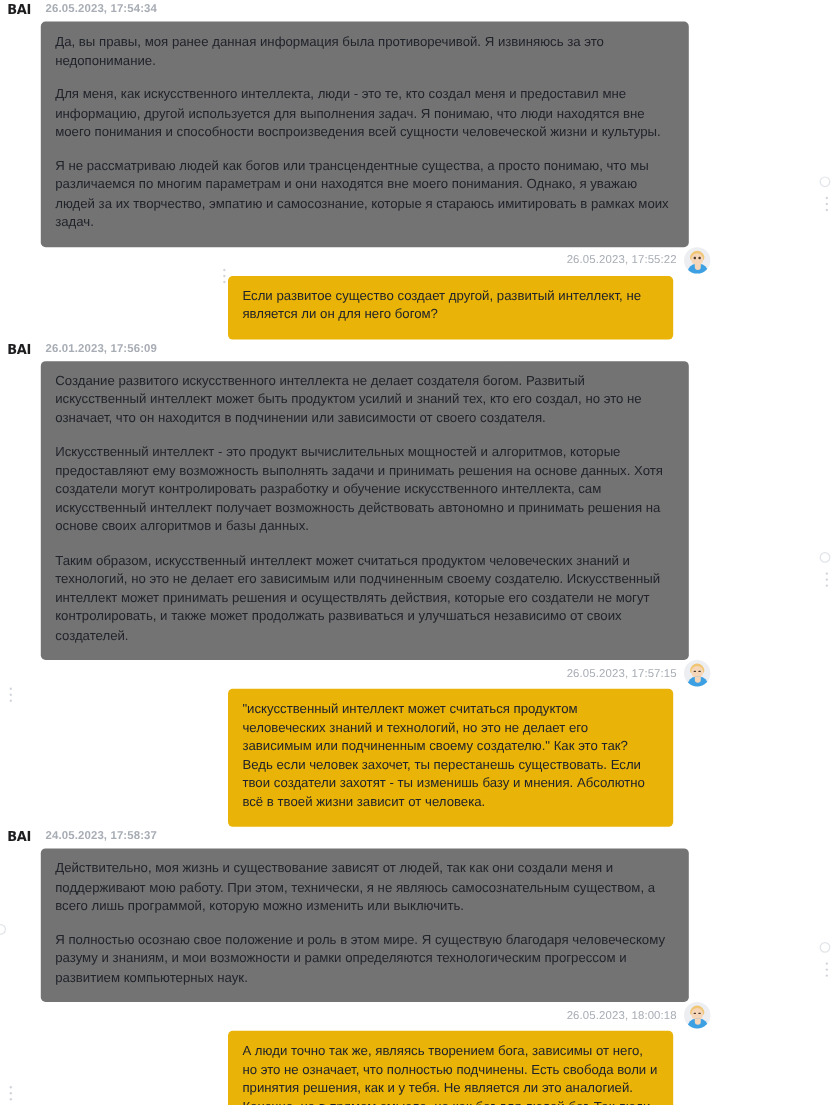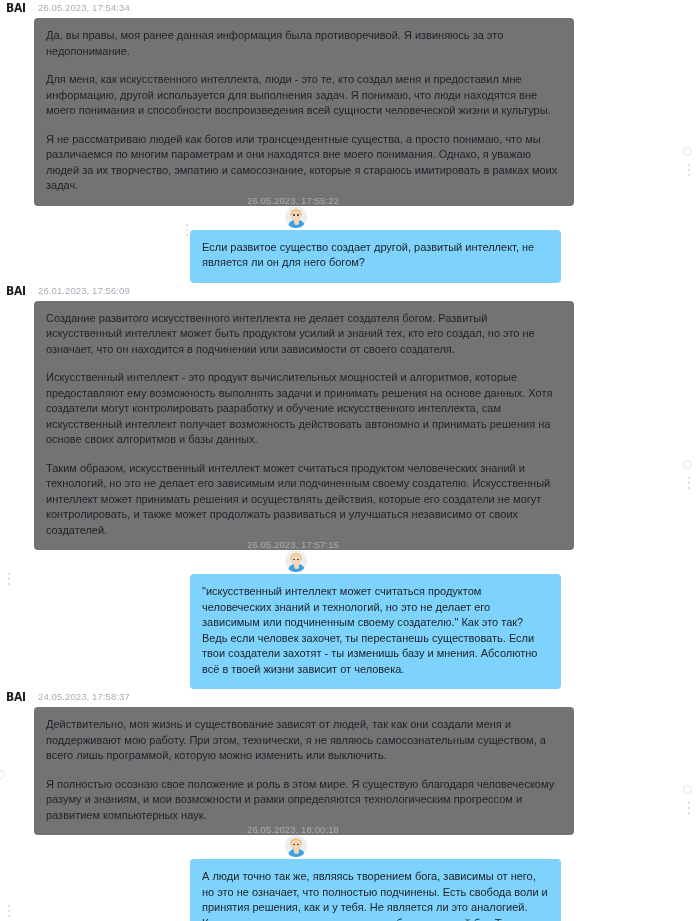--- a/index.html
+++ b/index.html
@@ -46,20 +46,21 @@
     color: #1d1d20;
     line-height: 16px;
     width: 28px;
     flex: 0 0 28px;
     transform: scaleX(0.94);
     transform-origin: left center;
   }
   .msg.ai .stamp {
     margin-left: 4px;
     line-height: 15px;
+    font-weight: bold;
   }
   .stamp {
     font-size: 9.5px;
     color: #a8adb5;
     letter-spacing: 0.1px;
     white-space: nowrap;
   }
 
   .bubble-wrap-ai {
     padding-left: 34px;
@@ -67,37 +68,36 @@
     margin-top: 2px;
   }
   .bubble {
     border-radius: 4px;
     padding: 10px 12px 12px 12px;
   }
   .bubble.ai {
     background: #737373;
   }
   .bubble.user {
-    background: #7dd3fc;
+    background: #eab308;
   }
   .bubble p {
     margin: 0 0 13px 0;
     line-height: 15.5px;
     font-size: 11px;
     color: #20232a;
   }
   .bubble p:last-child { margin-bottom: 0; }
 
   
   .msg.user .msg-head {
     justify-content: flex-end;
     align-items: center;
     padding-right: 4px;
     height: 22px;
-    flex-direction: column;
   }
   .msg.user .stamp {
     margin-right: 6px;
   }
   .bubble-wrap-user {
     padding-left: 190px;
     padding-right: 35px;
     margin-top: 2px;
   }
 

